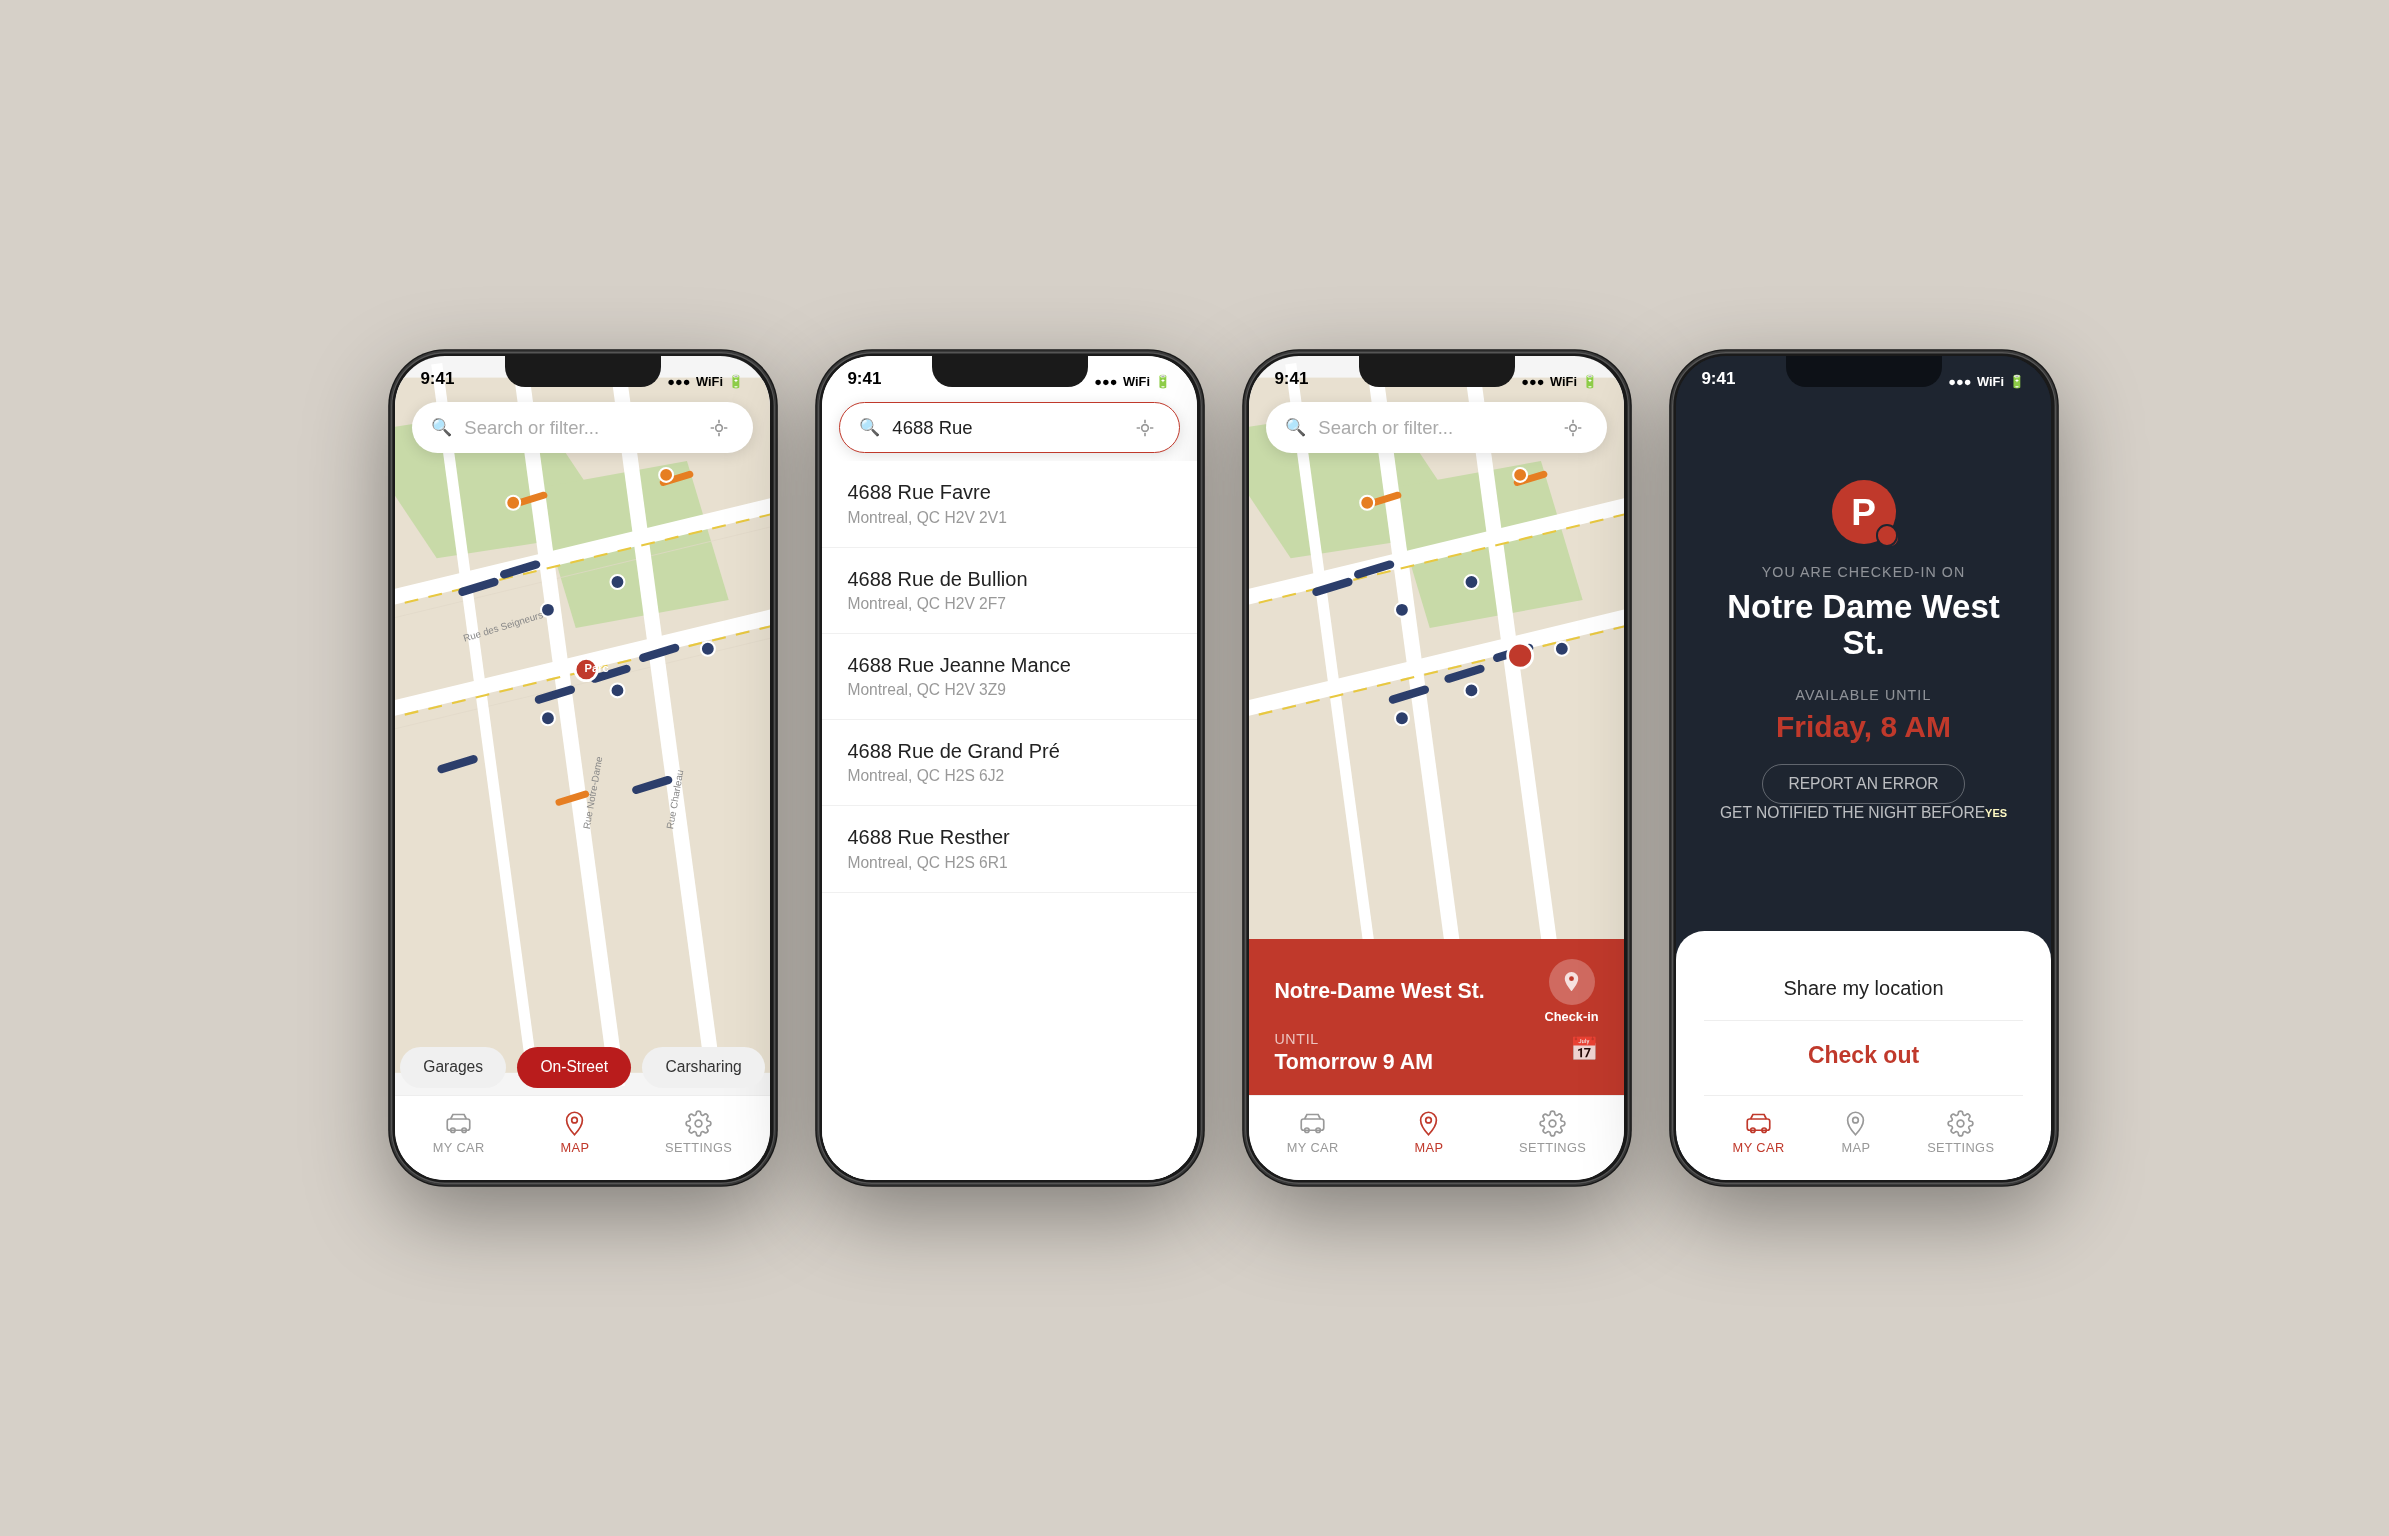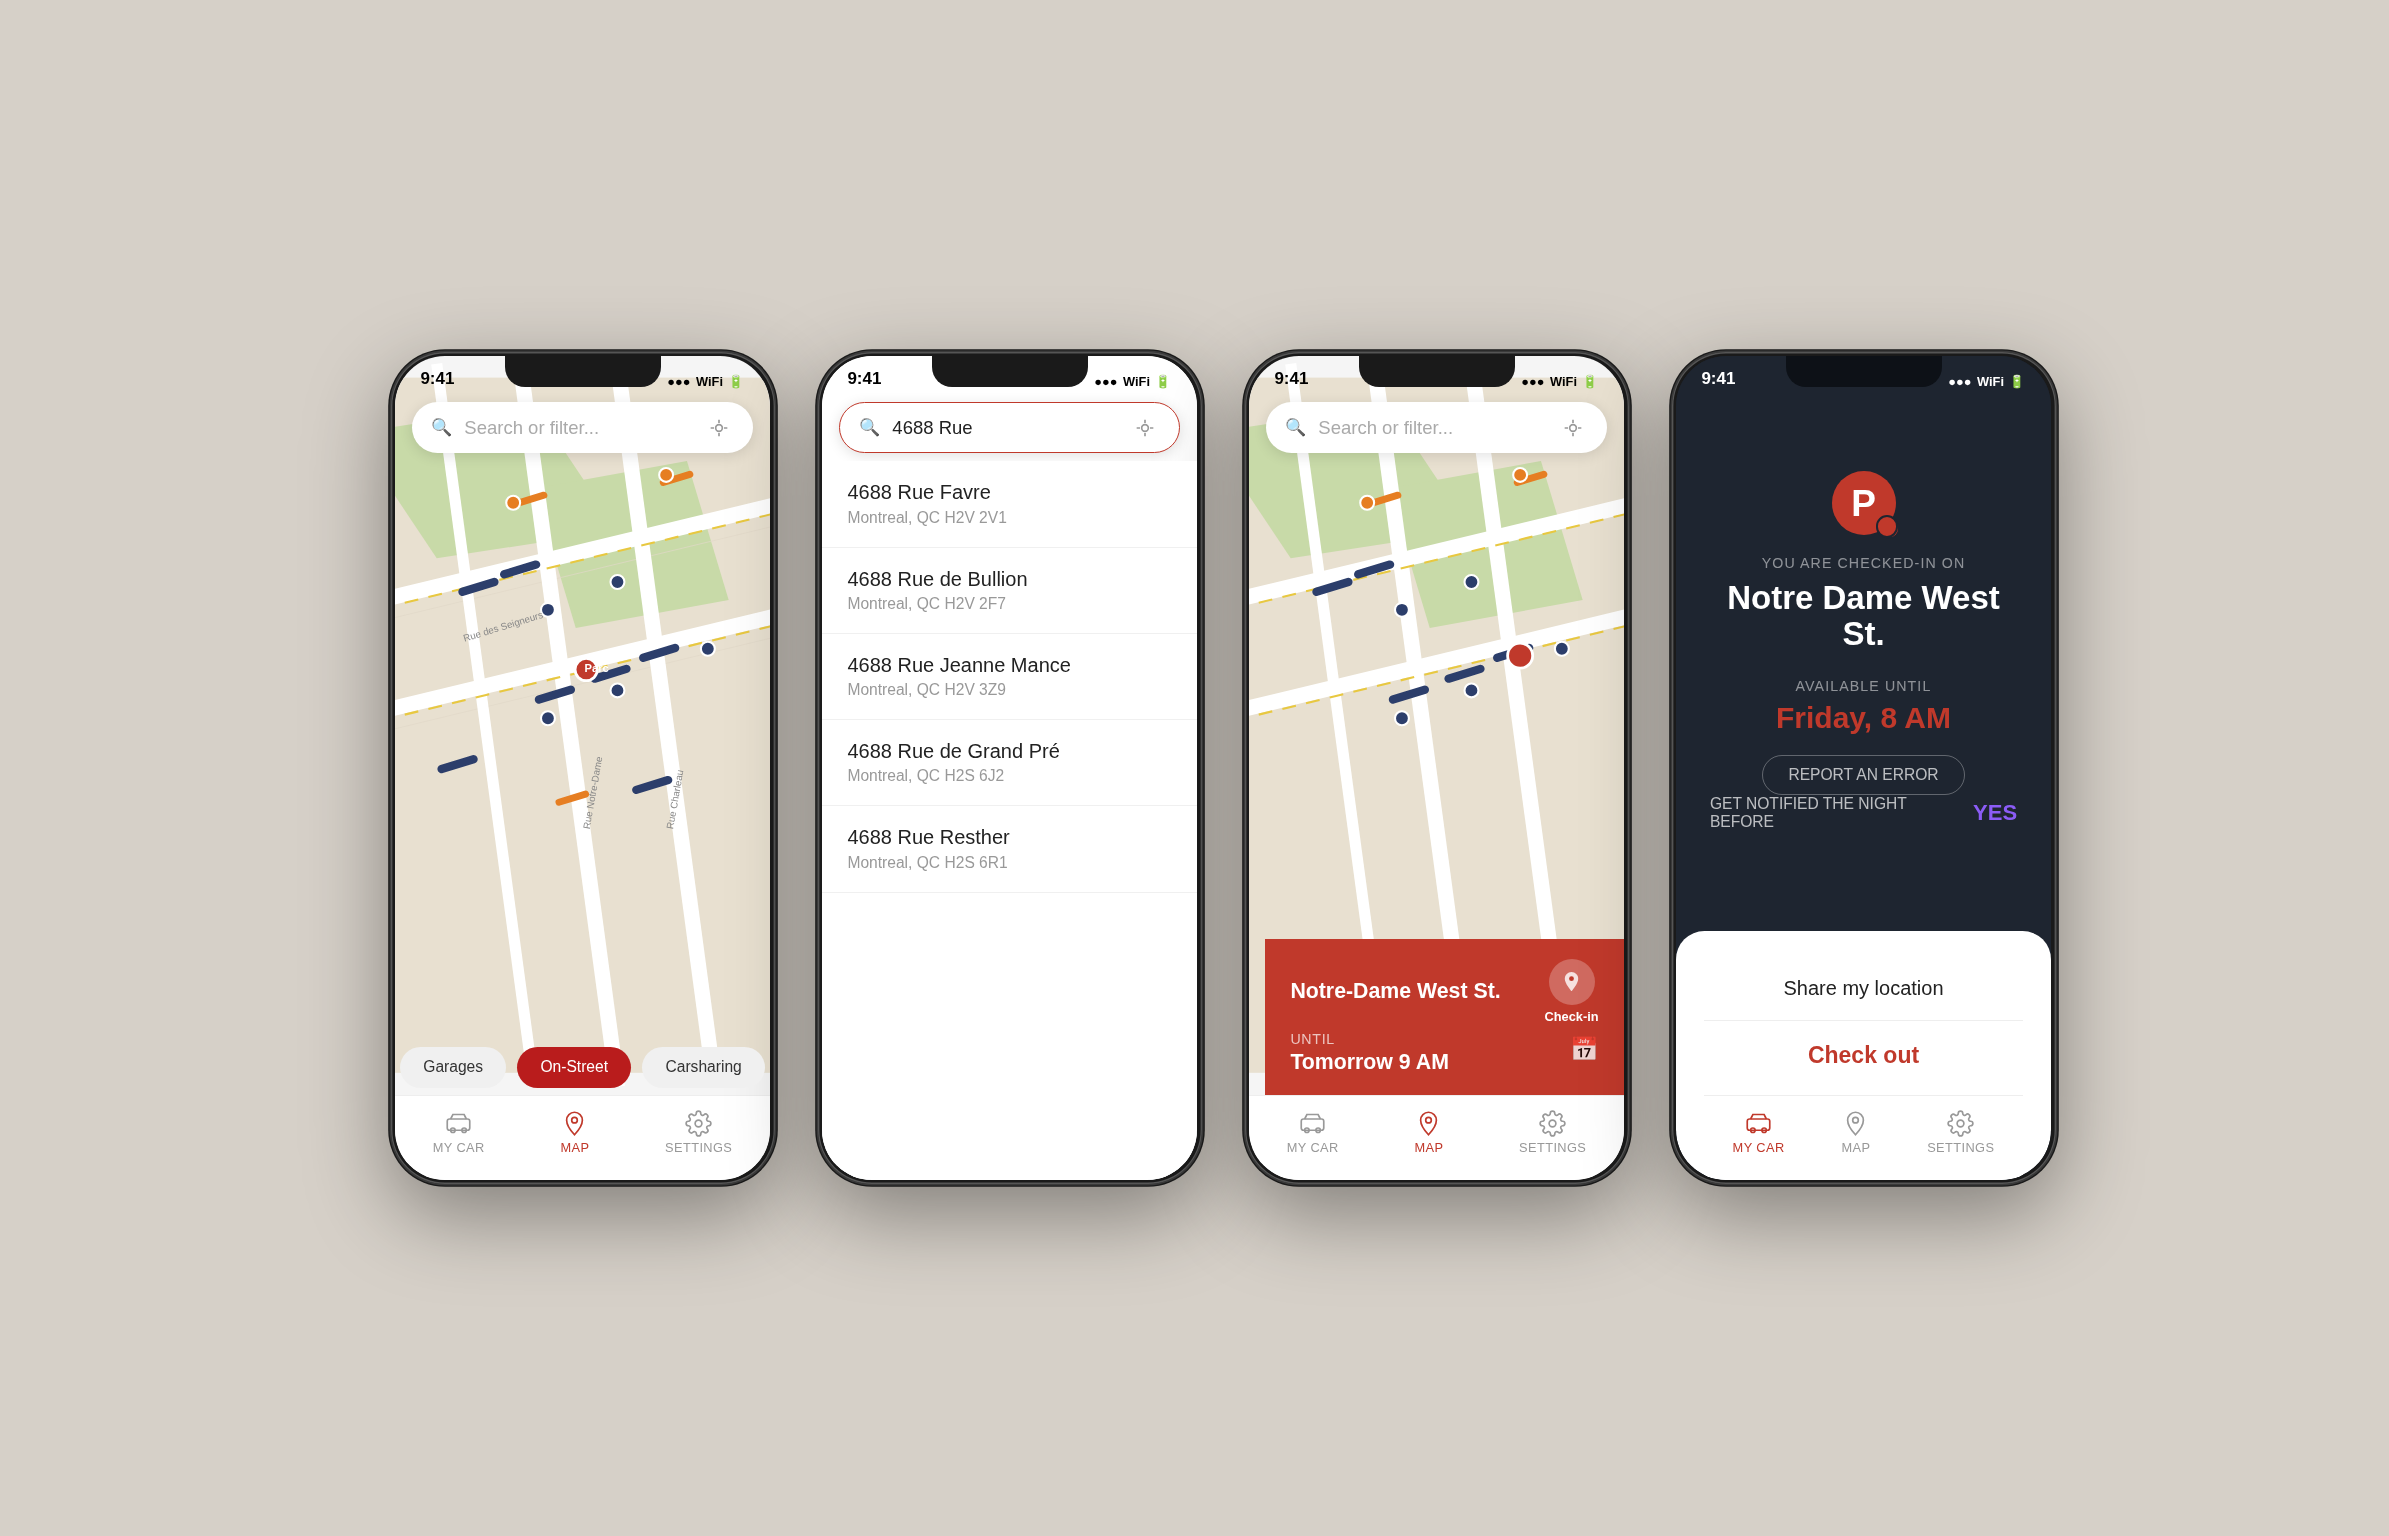--- a/index.html
+++ b/index.html
@@ -200,21 +200,21 @@
     }
     .key-action {
       background: #adb5bd;
       font-size: 15.6px;
     }
 
     
     .checkin-card {
       position: absolute;
       bottom: 85px;
-      left: 16px; right: 0;
+      left: 0; right: 0;
       background: #c0392b;
       padding: 20px 25.6px;
     }
     .checkin-row {
       display: flex;
       align-items: center;
       justify-content: space-between;
     }
     .checkin-street { font-size: 21.3px; font-weight: 700; color: #fff; }
     .checkin-btn {
@@ -283,21 +283,21 @@
     }
     .notify-row {
       display: flex;
       align-items: center;
       justify-content: center;
       width: 100%;
       padding: 0 5.7px;
       margin-bottom: 0;
     }
     .notify-label { font-size: 15.6px; color: rgba(255,255,255,0.7); font-weight: 500; }
-    .notify-yes { font-size: 22px; font-weight: 800; color: #8b5cf6; }
+    .notify-yes { font-size: 11px; font-weight: 800; color: #fef9c3; }
     .checkedin-bottom {
       background: #fff;
       border-radius: 28.4px 28.4px 0 0;
       padding: 25.6px 28.4px 0;
       display: flex;
       flex-direction: column;
       align-items: center;
     }
     .share-location-btn {
       width: 100%;

